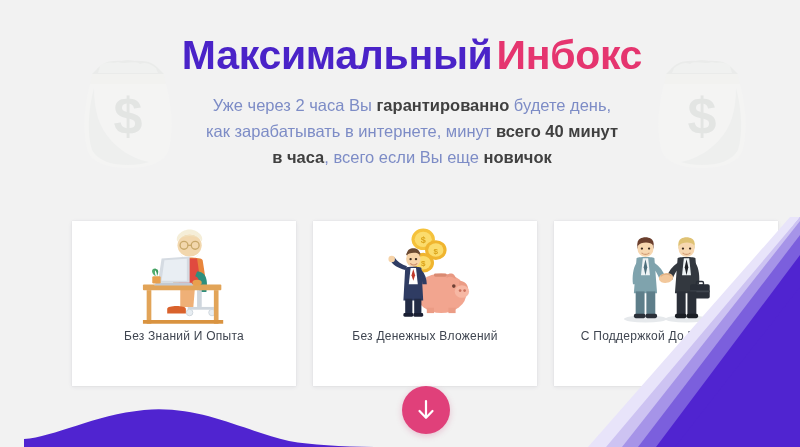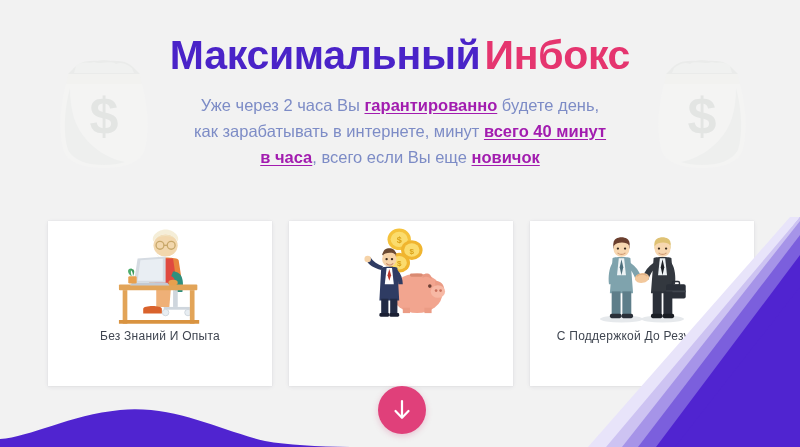--- a/index.html
+++ b/index.html
@@ -2,21 +2,21 @@
 <html><head>
 <meta charset="utf-8">
 <style>
   * { margin:0; padding:0; box-sizing:border-box; }
   html,body { width:800px; height:447px; overflow:hidden; }
   body {
     background:#f2f2f2;
     font-family:"Liberation Sans", sans-serif;
     position:relative;
   }
-  .stage { position:absolute; inset:0; overflow:hidden; }
+  .stage { position:absolute; inset:0; overflow:hidden;margin-left:24px; }
 
   
   .moneybag { position:absolute; top:22px; width:104px; height:150px; opacity:.5; }
   .moneybag.left  { left:52px; }
   .moneybag.right { right:46px; transform:scaleX(-1); }
 
   
   .stripes { position:absolute; right:0; bottom:0; width:330px; height:230px; pointer-events:none; }
   
   .wave { position:absolute; left:0; bottom:0; width:470px; height:70px; pointer-events:none; }
@@ -31,23 +31,22 @@
   .title .t2 { color:#e5356f; margin-left:4px; }
 
   .subtitle {
     margin-top:13px;
     font-size:16.5px;
     line-height:26px;
     color:#7d8cc6;
     font-weight:400;
   }
   .subtitle b {
-    color:#a21caf;
+    color:#404040;
     font-weight:bold;
-    text-decoration:underline;
     text-underline-offset:2px;
   }
   .sub-line { white-space:nowrap; }
 
   
   .cards {
     position:absolute; top:221px; left:48px;
     width:706px; height:165px;
     display:flex; justify-content:space-between;
   }
@@ -207,20 +206,21 @@
           <circle cx="23" cy="34" r="3.6" fill="#f6d3a8"></circle>
 
           <path d="M56 46 C60 50 62 56 62 62 L57 62 C57 56 55 51 53 48 Z" fill="#2f3c63"></path>
 
           <rect x="38" y="78" width="8" height="18" fill="#222b45"></rect>
           <rect x="48" y="78" width="8" height="18" fill="#222b45"></rect>
           <rect x="36" y="94" width="11" height="4" rx="1.5" fill="#1a1f33"></rect>
           <rect x="47" y="94" width="11" height="4" rx="1.5" fill="#1a1f33"></rect>
         </svg>
       </div>
+      <div class="card-label">Без Денежных Вложений</div>
     </div>
 
     <div class="card">
       <div class="card-art">
         <svg viewBox="0 0 130 110" width="116" height="100">
 
           <ellipse cx="42" cy="101" rx="24" ry="4" fill="#e6e9ec"></ellipse>
           <ellipse cx="88" cy="101" rx="24" ry="4" fill="#e6e9ec"></ellipse>
 
           <path d="M33 16 C33 7 51 7 51 16 L51 22 L33 22 Z" fill="#6b3f2e"></path>

